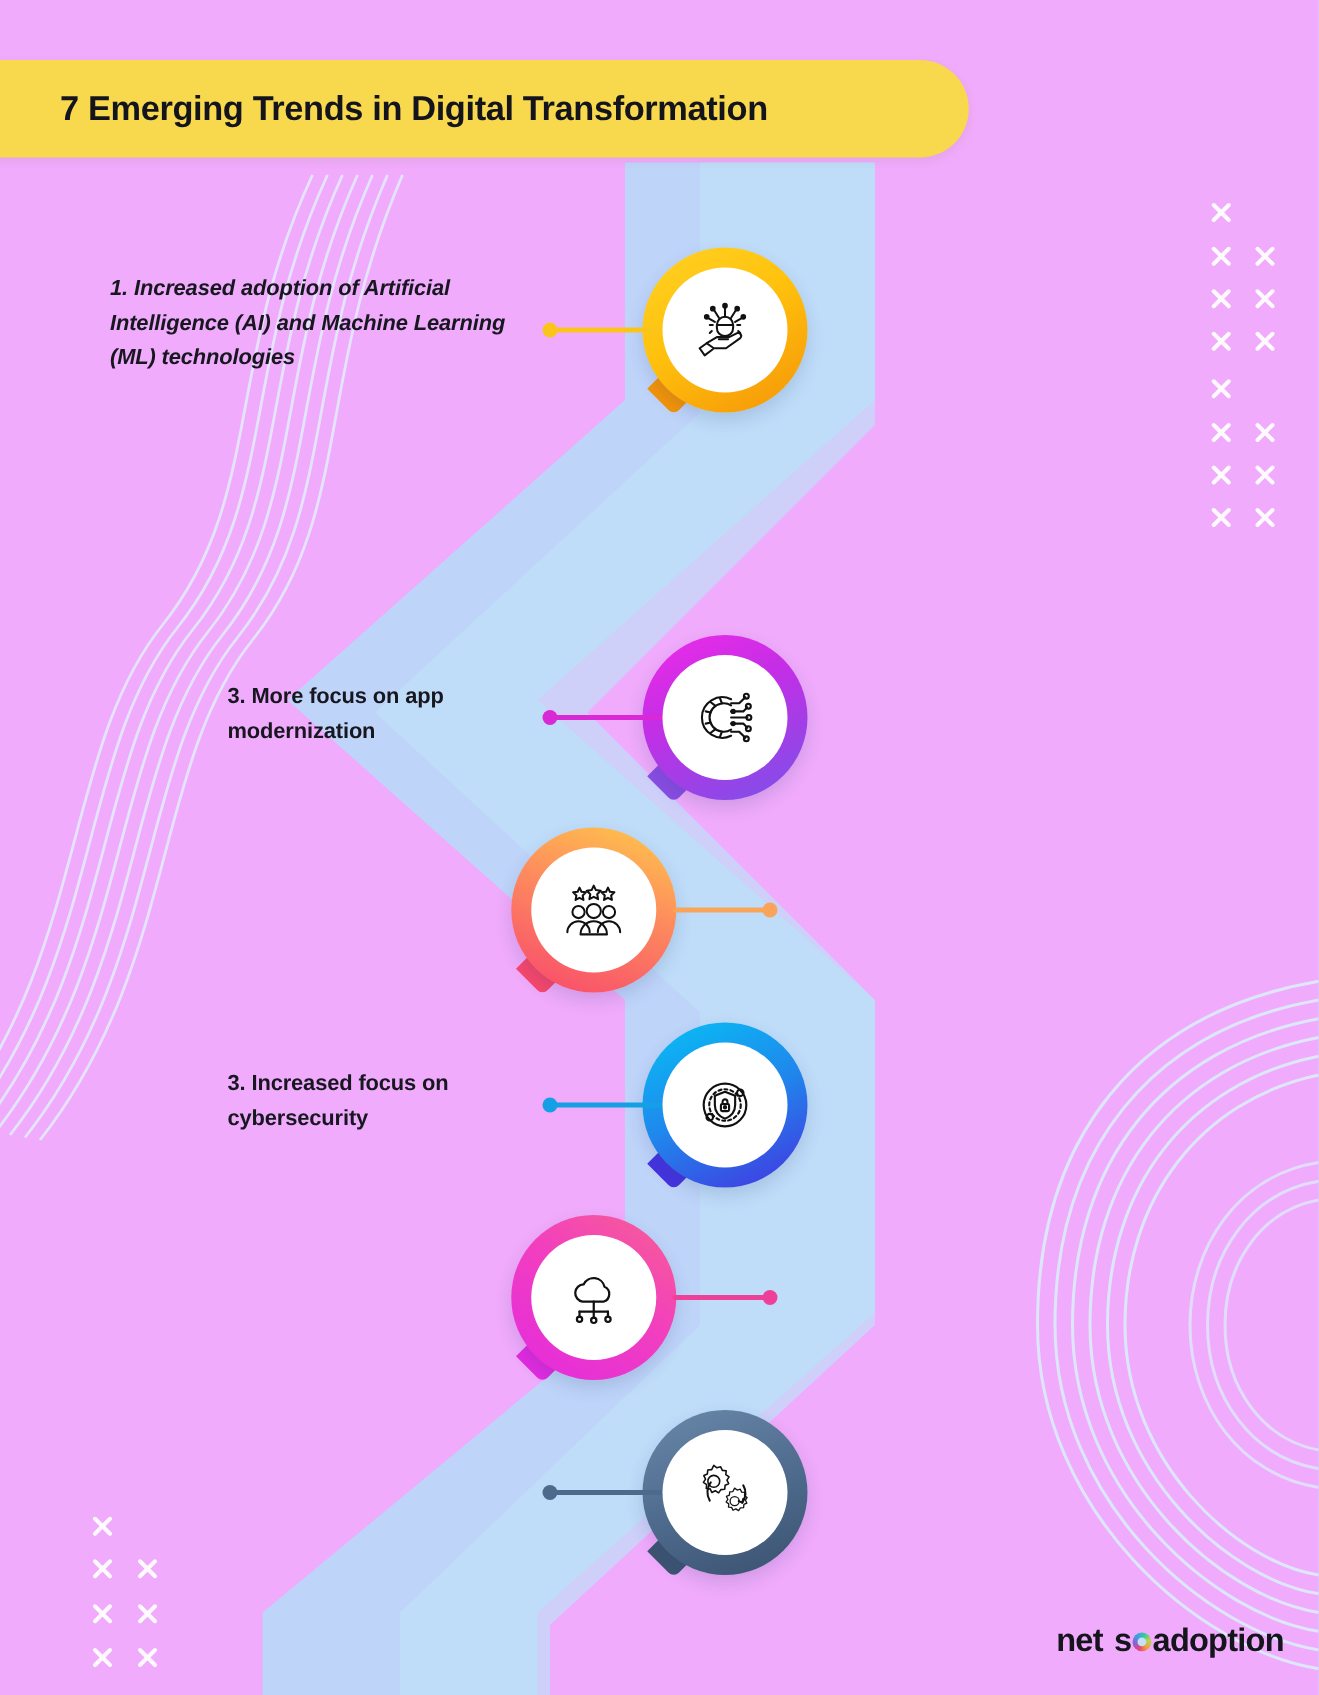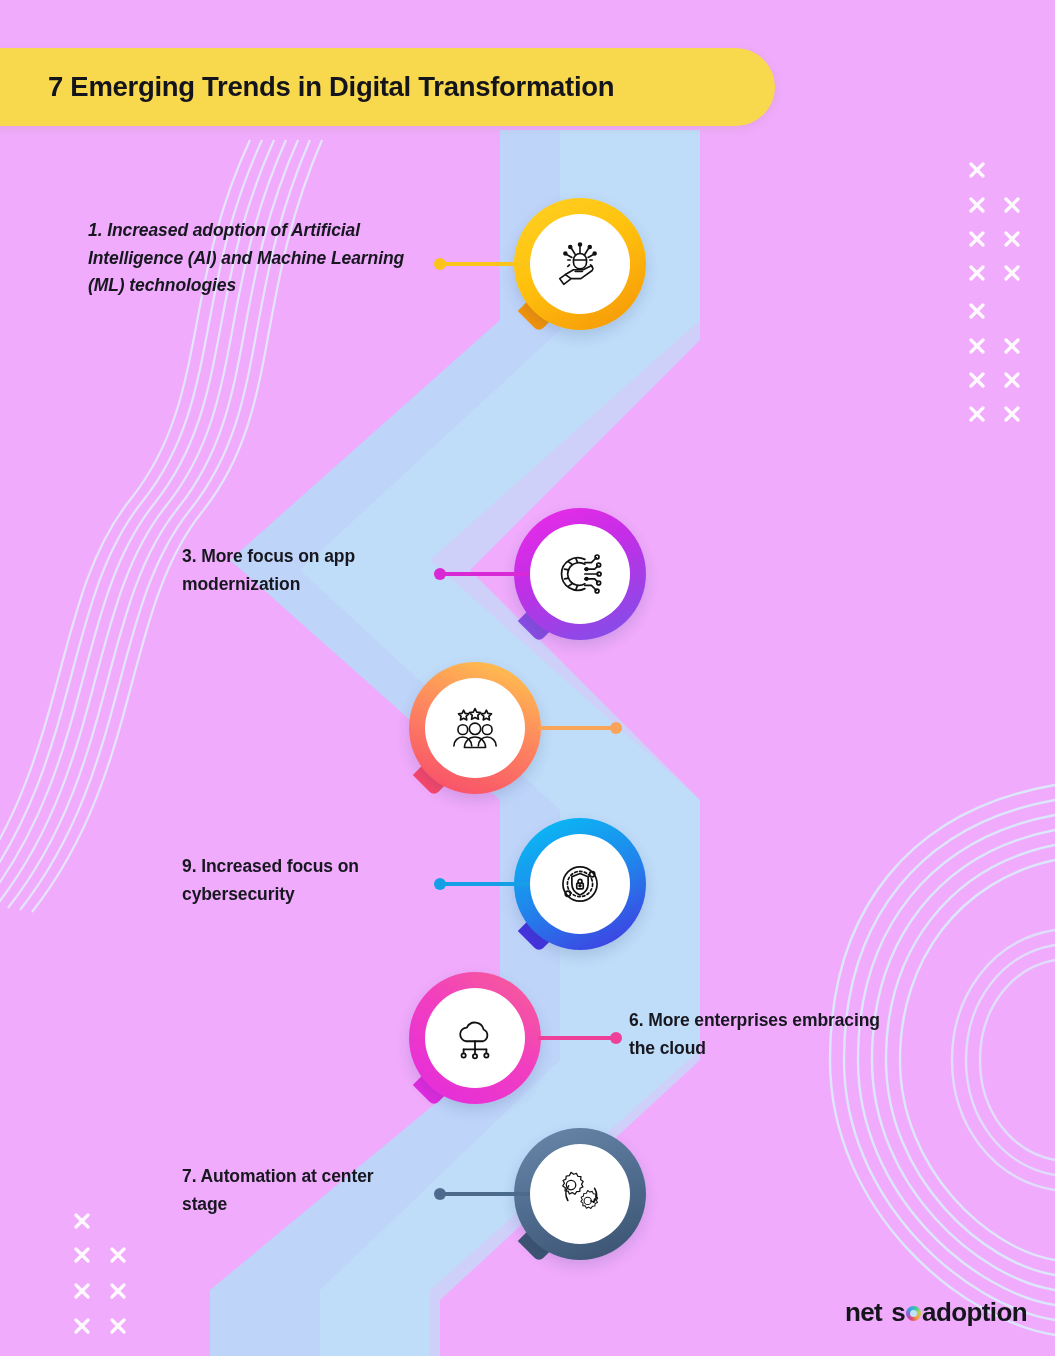--- a/index.html
+++ b/index.html
@@ -333,21 +333,21 @@
         </svg>
       </div>
     </div>
     <div class="connector right" style="left:538px; top:64px; width:84px;">
       <div class="line" style="background:#f9a458;"></div>
       <div class="dot" style="background:#f9a458;"></div>
     </div>
   </div>
 
   <div class="row" style="top:818px;">
-    <div class="label" style="left:182px; top:35px; width:250px;">9. Increased focus on cybersecurity</div>
+    <div class="label" style="left:182px; top:35px; width:250px;">3. Increased focus on cybersecurity</div>
     <div class="connector left" style="left:434px; top:64px; width:100px;">
       <div class="dot" style="background:#159fe4;"></div>
       <div class="line" style="background:#159fe4;"></div>
     </div>
     <div class="circle-wrap" style="left:514px; top:0;">
       <div class="tail" style="background:#4533e0;"></div>
       <div class="circle-ring" style="background:linear-gradient(155deg,#06c2f5 0%,#2086ec 50%,#4533e0 100%);"></div>
       <div class="circle-inner">
         <svg class="icon-svg" viewBox="0 0 64 64" fill="none" stroke="#111" stroke-width="2.1" stroke-linecap="round" stroke-linejoin="round">
           <circle cx="32" cy="32" r="21"></circle>
@@ -378,25 +378,23 @@
           <circle cx="18" cy="53.5" r="2.6"></circle>
           <circle cx="46" cy="53.5" r="2.6"></circle>
           <circle cx="32" cy="54.5" r="2.6"></circle>
         </svg>
       </div>
     </div>
     <div class="connector right" style="left:538px; top:64px; width:84px;">
       <div class="line" style="background:#ef4099;"></div>
       <div class="dot" style="background:#ef4099;"></div>
     </div>
-    <div class="label" style="left:629px; top:35px; width:270px;">6. More enterprises embracing the cloud</div>
   </div>
 
   <div class="row" style="top:1128px;">
-    <div class="label" style="left:182px; top:35px; width:230px;">7. Automation at center stage</div>
     <div class="connector left" style="left:434px; top:64px; width:100px;">
       <div class="dot" style="background:#4c6a8c;"></div>
       <div class="line" style="background:#4c6a8c;"></div>
     </div>
     <div class="circle-wrap" style="left:514px; top:0;">
       <div class="tail" style="background:#3d5472;"></div>
       <div class="circle-ring" style="background:linear-gradient(160deg,#6a88aa 0%,#4f6c8e 50%,#3a5170 100%);"></div>
       <div class="circle-inner">
         <svg class="icon-svg" viewBox="0 0 64 64" fill="none" stroke="#111" stroke-width="2" stroke-linecap="round" stroke-linejoin="round">
           <g transform="translate(-4,-4) scale(0.78)">

